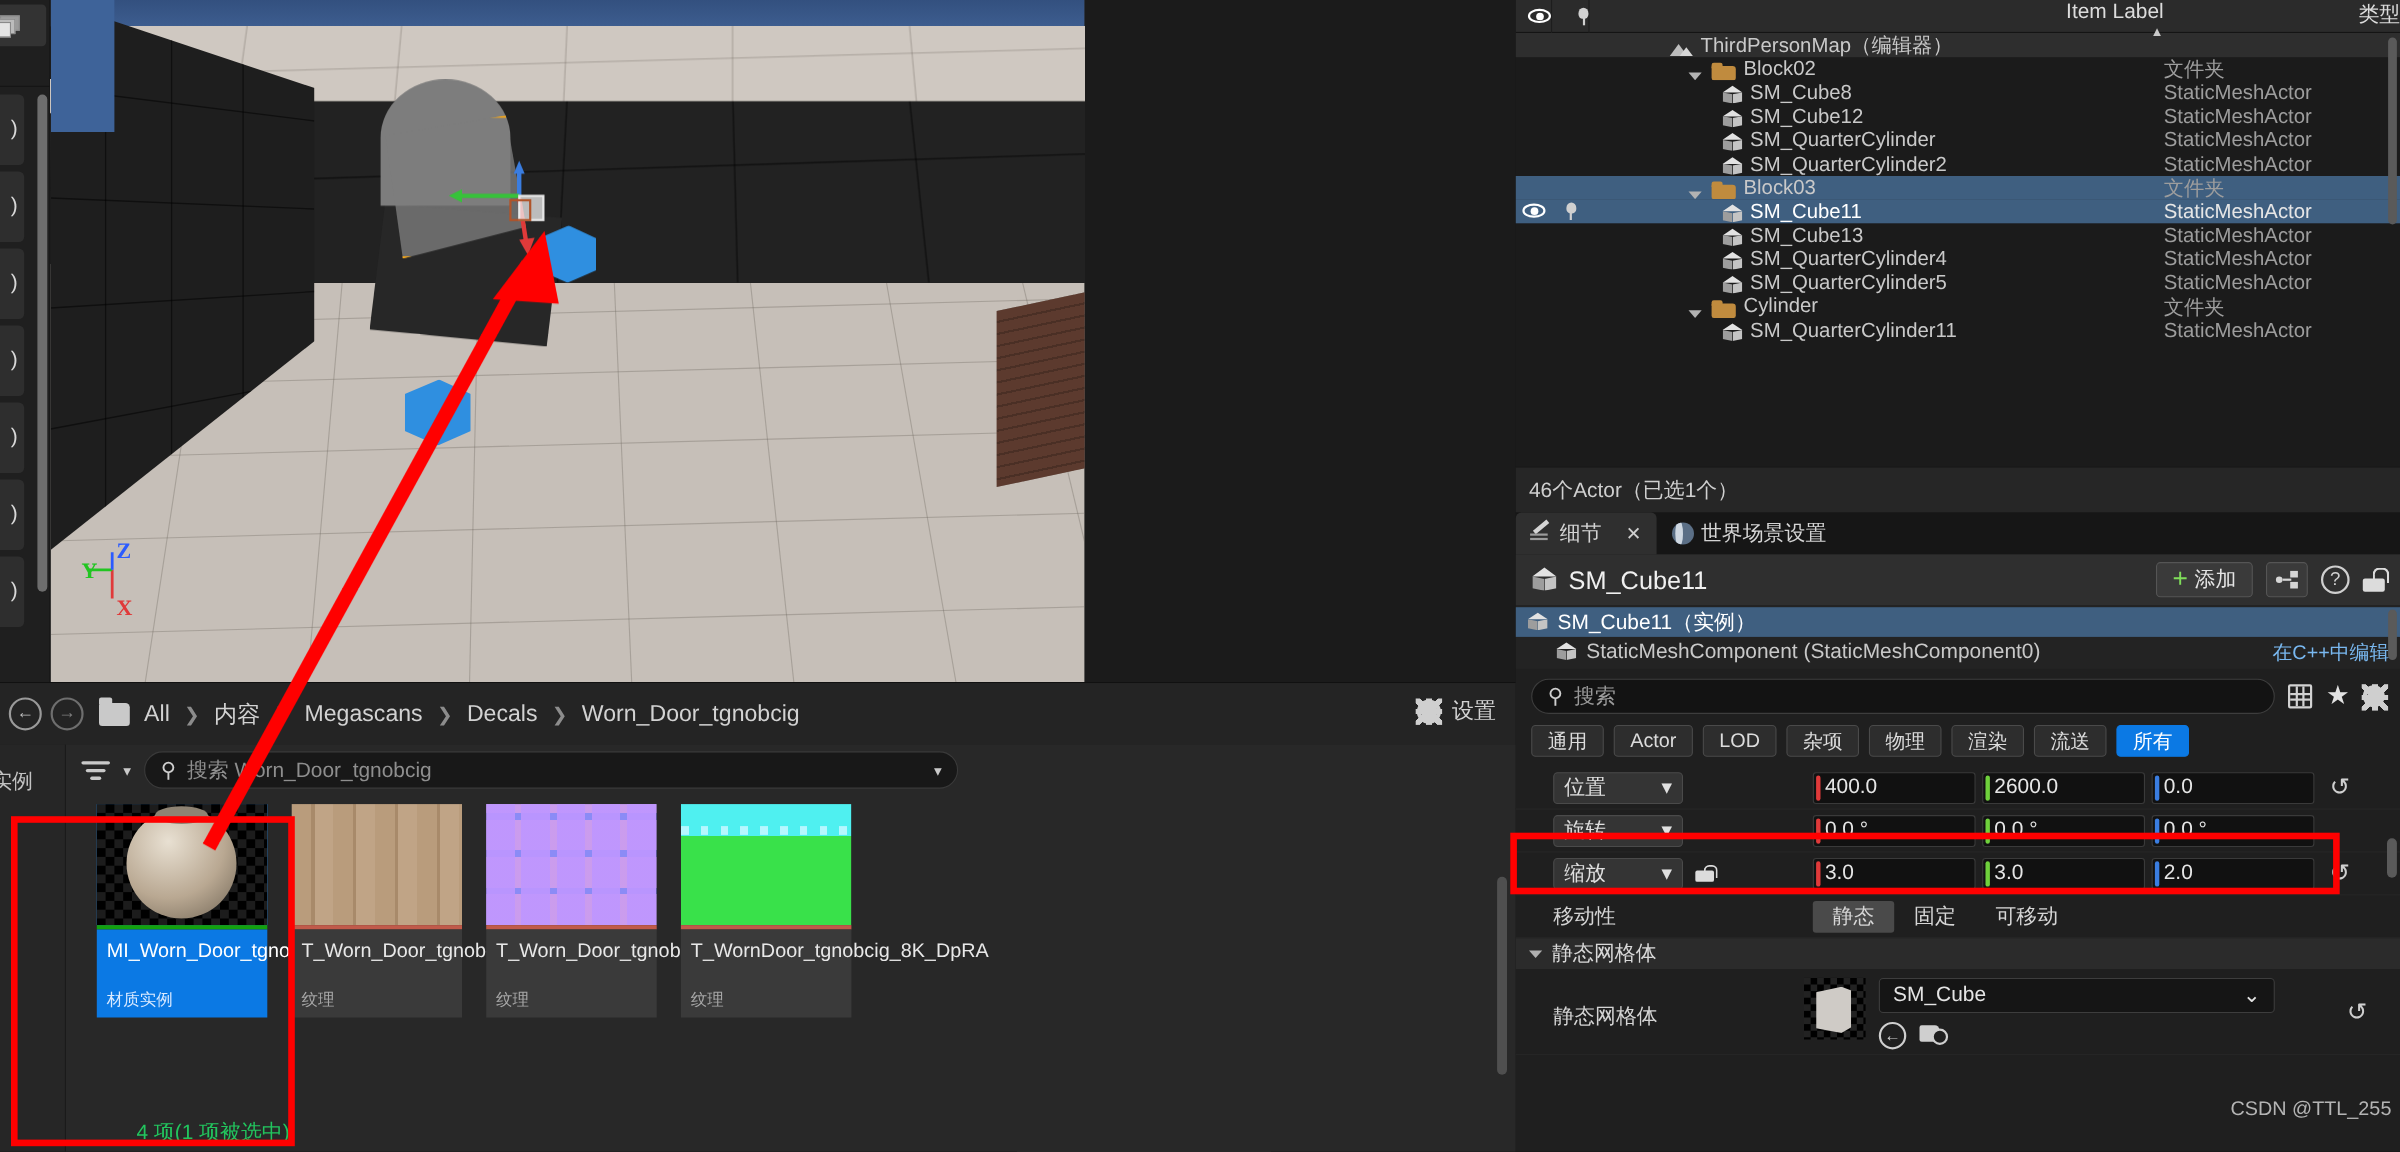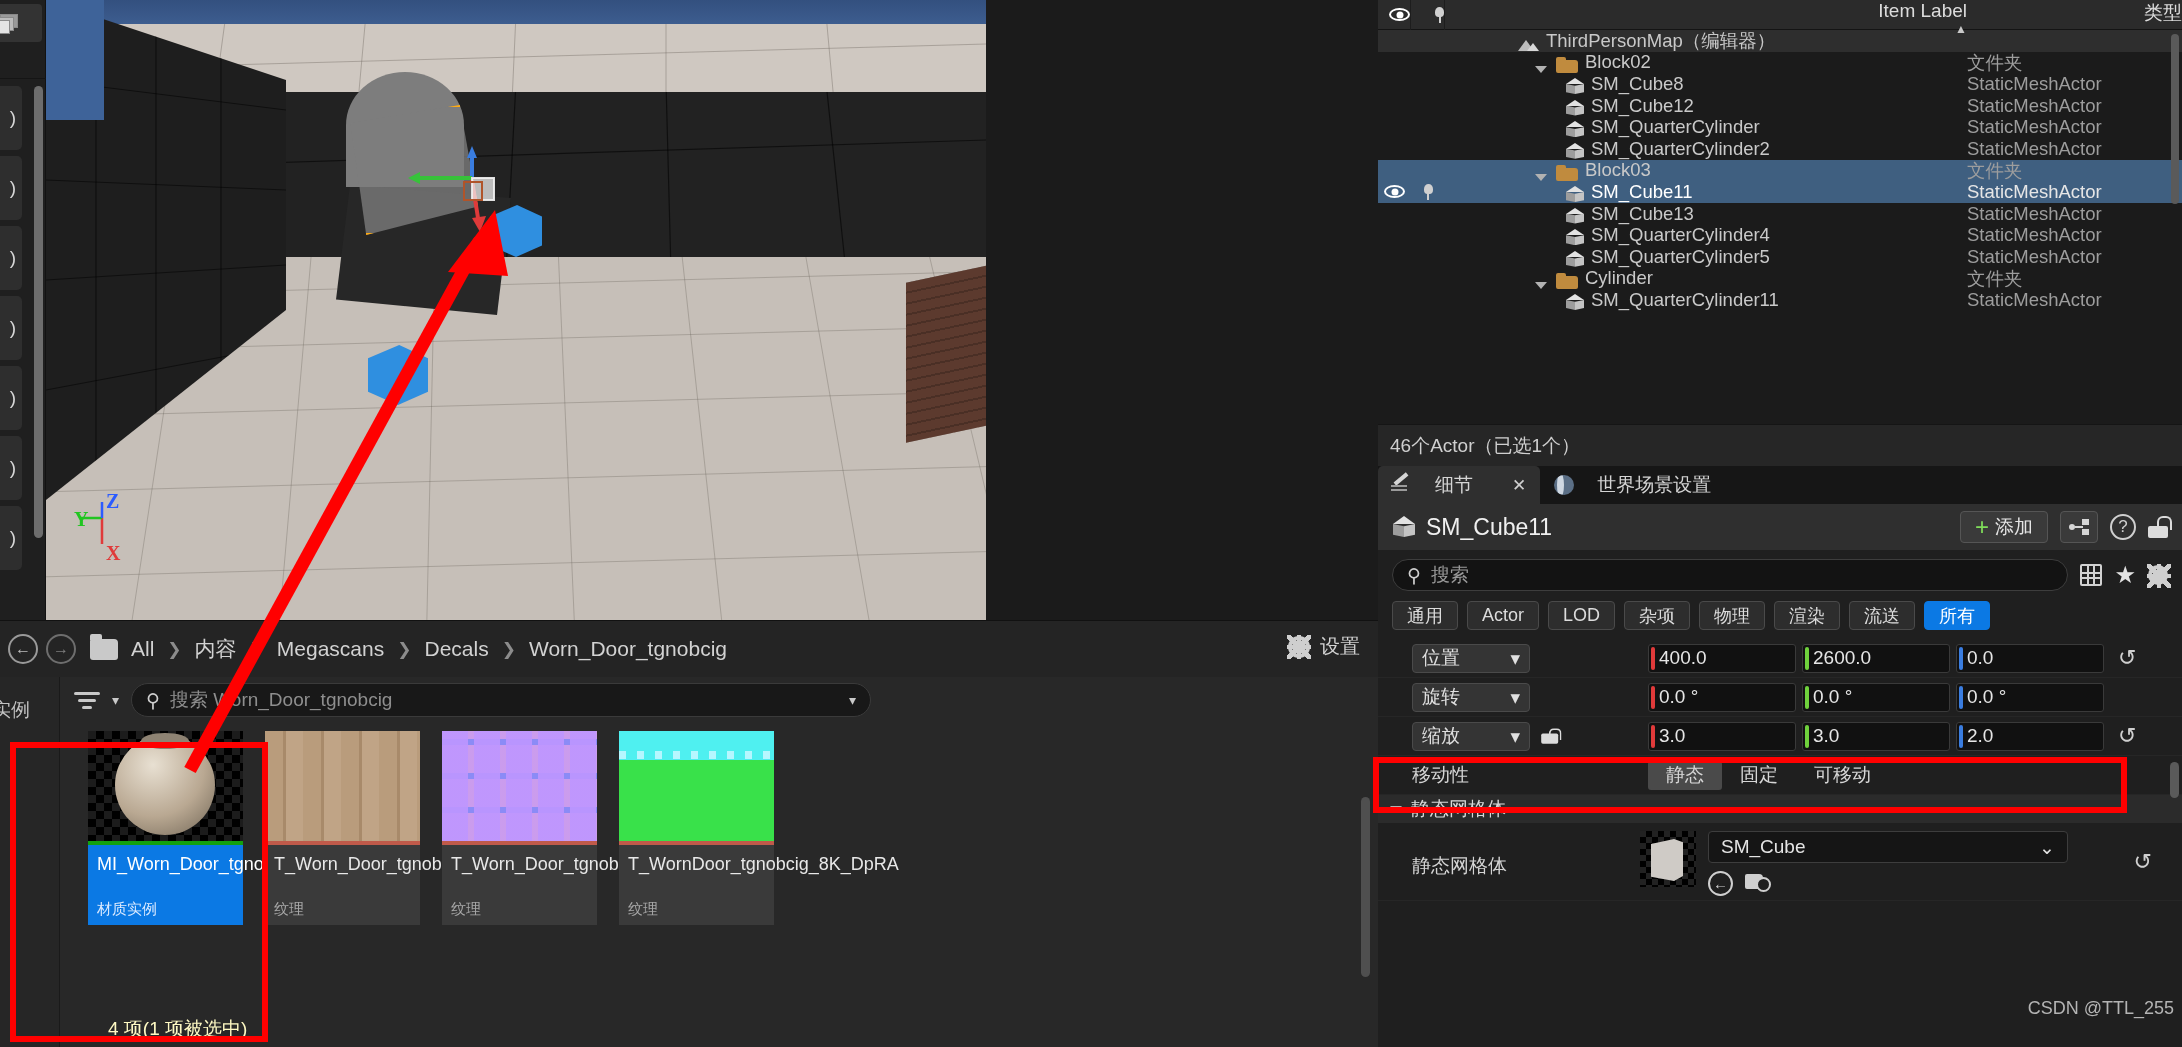--- a/index.html
+++ b/index.html
@@ -174,23 +174,23 @@
   .tile .type { position: absolute; left: 9px; bottom: 6px; font-size: 15px; color: #a7a7a7;}
   .tile.selected .type { color: #dbeaff; }
   .tile.selected .thumb { outline: 2px solid #1a8fff; outline-offset: -2px; }
 
   .checker {
     position:absolute; inset:0;
     background:
       repeating-conic-gradient(#000 0% 25%, #1c1c1c 0% 50%) 0 0 / 16px 16px;
   }
   .cb-status {
-    position: absolute; left: 0; bottom: 0; width: 100%; height: 36px;
+    position: absolute; left: 16px; bottom: 0; width: 100%; height: 36px;
     display: flex; align-items: center; padding-left: 48px;
-    font-size: 19px; color: #fef9c3;
+    font-size: 19px; color: #22c55e;
   }
 
   .cb-vscroll {
     position: absolute; right: 8px; top: 120px; width: 9px; height: 180px;
     background: #4f4f4f; border-radius: 5px;
   }
 
   
   .right-col {
     position: absolute; left: 1378px; top: 0; width: 804px; height: 1047px;
@@ -268,21 +268,21 @@
   .ol-footer {
     position: absolute; left: 0; bottom: 0; width: 804px; height: 42px;
     background: #262626; display: flex; align-items: center; padding-left: 12px;
     font-size: 19px; color: #cfcfcf; border-top: 1px solid #151515;
   }
 
   
   .details { position: absolute; left: 0; top: 466px; width: 804px; bottom: 0; background: #1f1f1f;}
   .det-tabs { display:flex; height: 38px; background:#161616; align-items: flex-end;}
   .det-tab {
-    display:flex; align-items:center; gap:23px; height:38px; padding: 0 14px;
+    display:flex; align-items:center; gap:6px; height:38px; padding: 0 14px;
     font-size: 19px; color: #d4d4d4;
   }
   .det-tab.active { background: #2f2f2f; border-top-left-radius:5px; border-top-right-radius:5px;}
   .det-tab .x { margin-left: 16px; color:#cfcfcf; font-size: 17px; }
   .pencil-ic { width:20px;height:18px;position:relative;}
   .pencil-ic:before{content:'';position:absolute;left:1px;top:1px;width:16px;height:4px;
     background:#d5d5d5;transform:rotate(-40deg);}
   .pencil-ic:after{content:'';position:absolute;left:-1px;top:9px;width:16px;height:2px;
     background:#9b9b9b;box-shadow:0 4px 0 #9b9b9b;}
   .globe-ic { width:20px;height:20px;border-radius:50%;background:#5b6f86; position:relative; overflow:hidden;}
@@ -891,20 +891,40 @@
                 <i></i>
                 <i></i>
                 <i></i>
               </span>
           </div>
           <div class="q-ic">?</div>
           <div class="lock-ic"></div>
         </div>
       </div>
 
+      <div class="comp-list" style="position:relative">
+        <div class="comp-row sel">
+          <span class="cubeic">
+              <i class="t"></i>
+              <i class="l"></i>
+              <i class="r"></i>
+            </span>
+          <span>SM_Cube11（实例）</span>
+        </div>
+        <div class="comp-row" style="padding-left:36px">
+          <span class="cubeic">
+              <i class="t"></i>
+              <i class="l"></i>
+              <i class="r"></i>
+            </span>
+          <span>StaticMeshComponent (StaticMeshComponent0)</span>
+          <span class="cpp">在C++中编辑</span>
+        </div>
+        <div class="comp-scroll" style="top:4px"></div>
+      </div>
 
       <div class="det-search-row">
         <div class="det-search">
           <span class="search-glyph">⚲</span>
           <span>搜索</span>
         </div>
         <span class="grid-ic"></span>
         <span class="star-ic">★</span>
         <span class="gear" style="width:20px;height:20px;border-width:4px"></span>
       </div>

